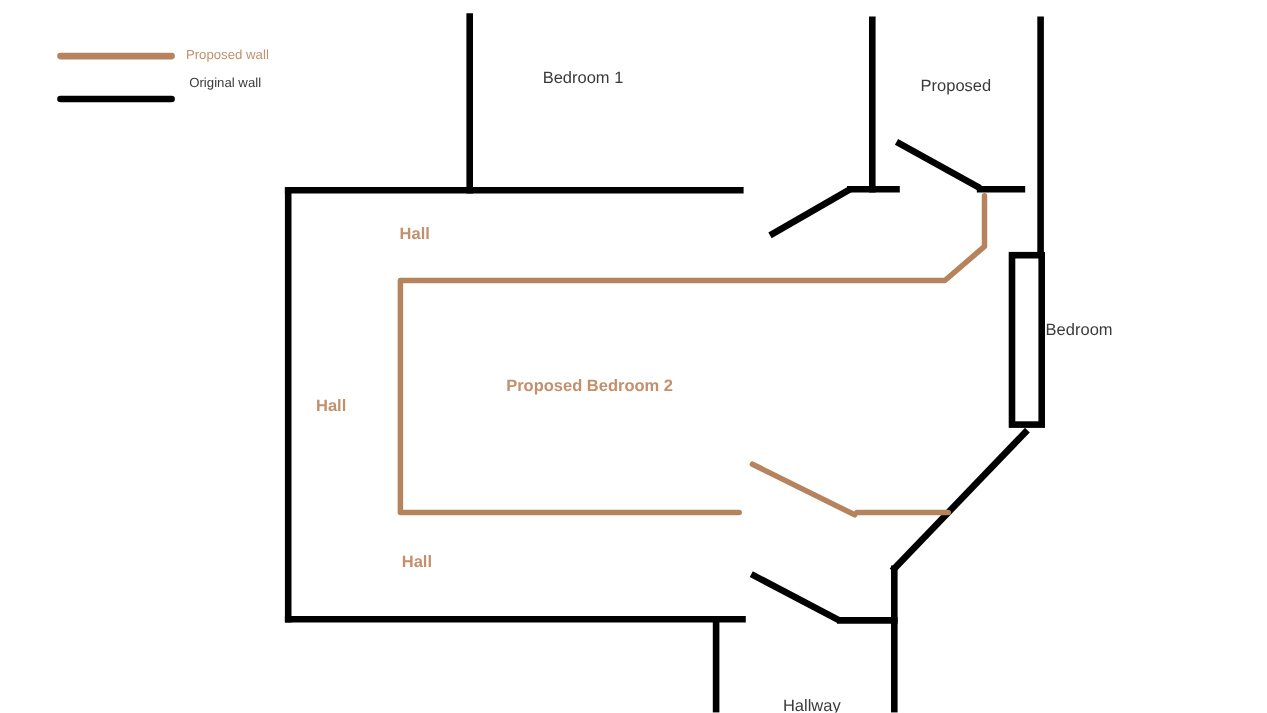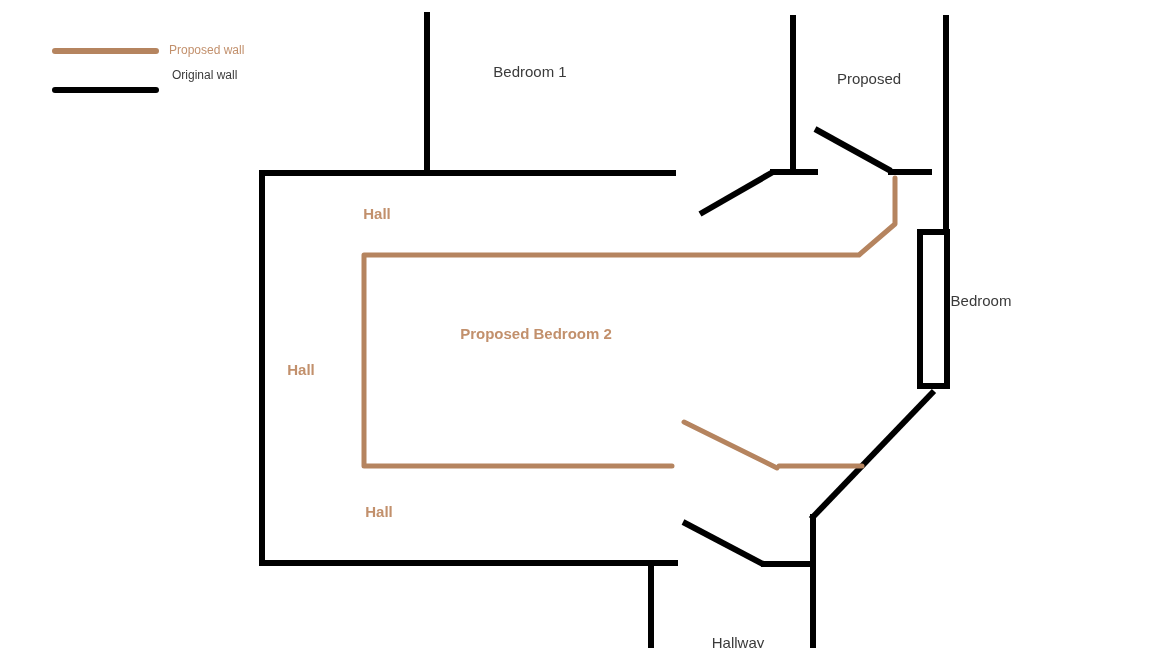--- a/index.html
+++ b/index.html
@@ -102,18 +102,18 @@
     <div class="legend-swatch proposed"></div>
     <div class="legend-label proposed">Proposed wall</div>
     <div class="legend-swatch original"></div>
     <div class="legend-label original">Original wall</div>
   </div>
 
   <div class="room-label" style="left:530px; top:71px;">Bedroom 1</div>
   <div class="room-label" style="left:869px; top:78px;">Proposed</div>
   <div class="room-label brown" style="left:377px; top:213px;">Hall</div>
   <div class="room-label brown" style="left:301px; top:369px;">Hall</div>
-  <div class="room-label brown" style="left:536px; top:333px;">Proposed Bedroom 2</div>
+  <div class="room-label brown" style="left:536px; top:351px;">Proposed Bedroom 2</div>
   <div class="room-label brown" style="left:379px; top:511px;">Hall</div>
   <div class="room-label" style="left:981px; top:300px;">Bedroom</div>
   <div class="room-label" style="left:738px; top:606px;margin-top:36px;">Hallway</div>
 
 </div>
 
 </body></html>

